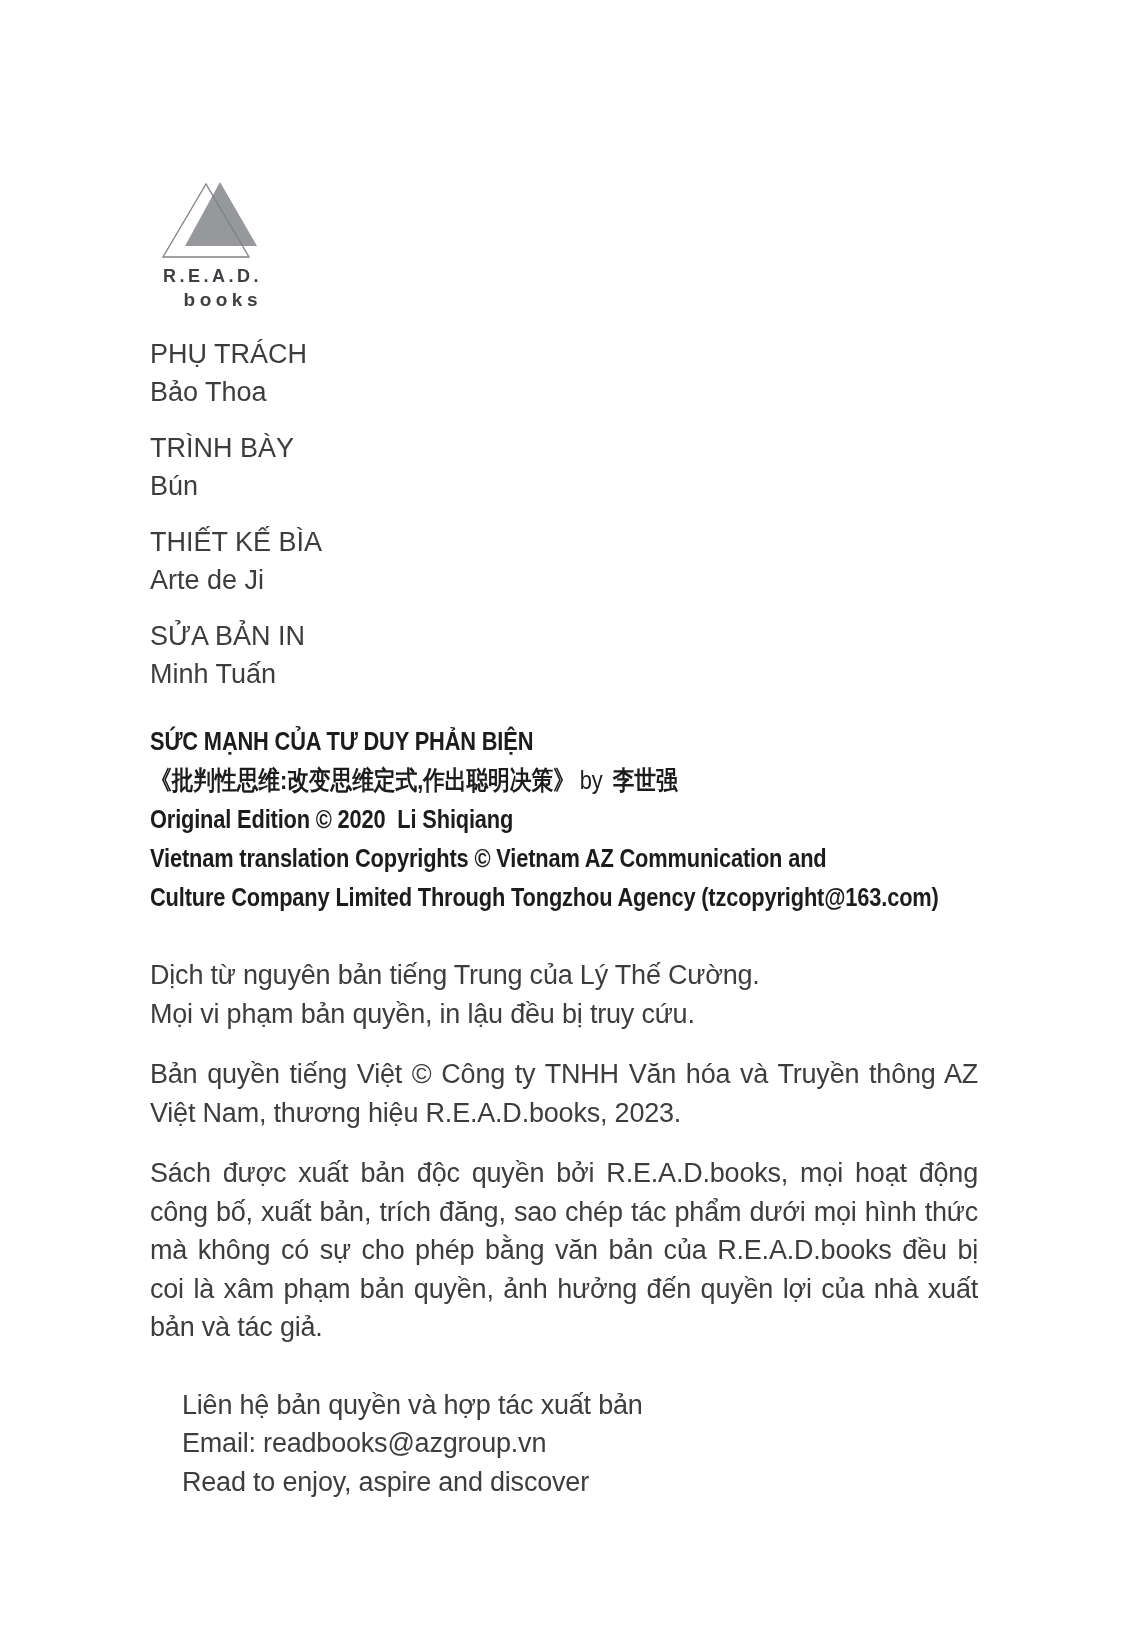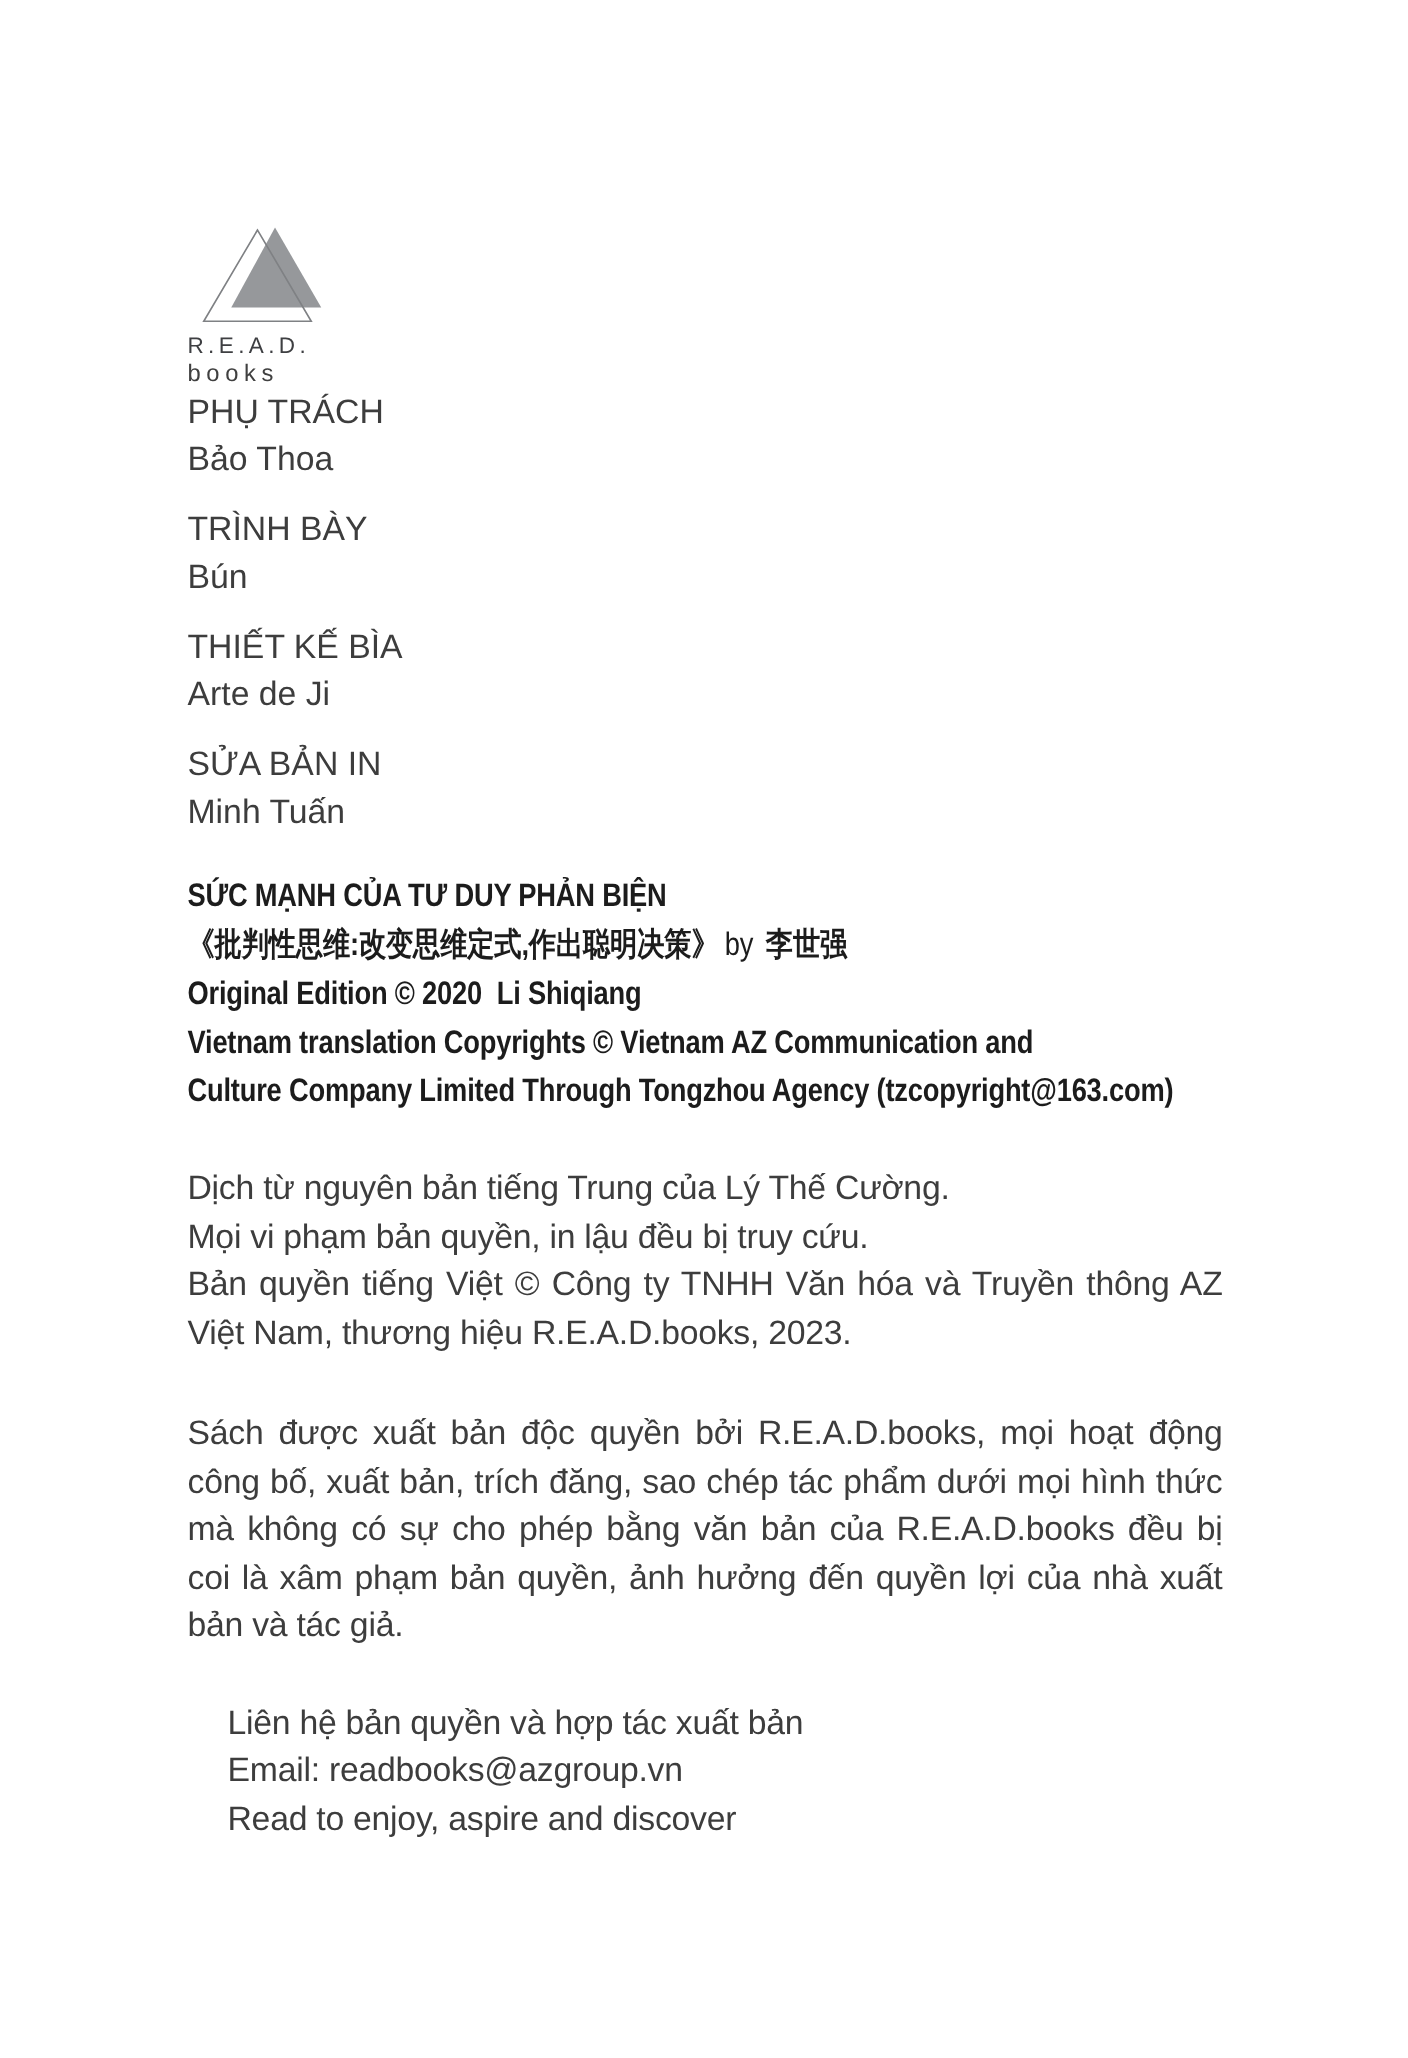--- a/index.html
+++ b/index.html
@@ -17,40 +17,41 @@
   .page {
     box-sizing: border-box;
     width: 1126px;
     height: 1646px;
     padding: 172px 148px 0 150px;
   }
 
   
   .logo {
     width: 112px;
-    text-align: left;
+    text-align: right;
+    font-weight: bold;
   }
   .logo svg { display: block; margin: 0 auto; }
   .brand1 {
     margin-top: 2px;
     font-size: 18px;
     line-height: 20px;
     letter-spacing: 3.5px;
     color: #3e3f42;
   }
   .brand2 {
     margin-top: 4px;
     font-size: 19px;
     line-height: 20px;
     letter-spacing: 4.5px;
     color: #404040;
   }
 
   
-  .credits { }
+  .credits { margin-top: 25px; }
   .credit { margin-bottom: 18px; }
   .credit .role,
   .credit .name {
     font-size: 27px;
     line-height: 38px;
     color: #3d3d3d;
   }
 
   
   .bold-block {
@@ -74,21 +75,21 @@
   
   .para {
     font-size: 27px;
     line-height: 38.5px;
     letter-spacing: -0.2px;
     color: #3d3d3d;
   }
   .license { margin-top: 39px; }
   .exclusive { margin-top: 42px; }
   .contact { margin-top: 39px; margin-left: 32px; }
-  .justify { text-align: justify; }
+  .justify { text-align: justify; margin-top: 22px; }
 </style>
 </head>
 <body>
 
 <div class="page">
 
   <div class="logo">
     <svg width="105" height="92" viewBox="0 0 105 92" aria-hidden="true">
       <polygon points="66,10 31,74 103,74" fill="#96989b" stroke="none"></polygon>
       <polygon points="52,12 9,85 95,85" fill="none" stroke="#7f8184" stroke-width="1.3"></polygon>

